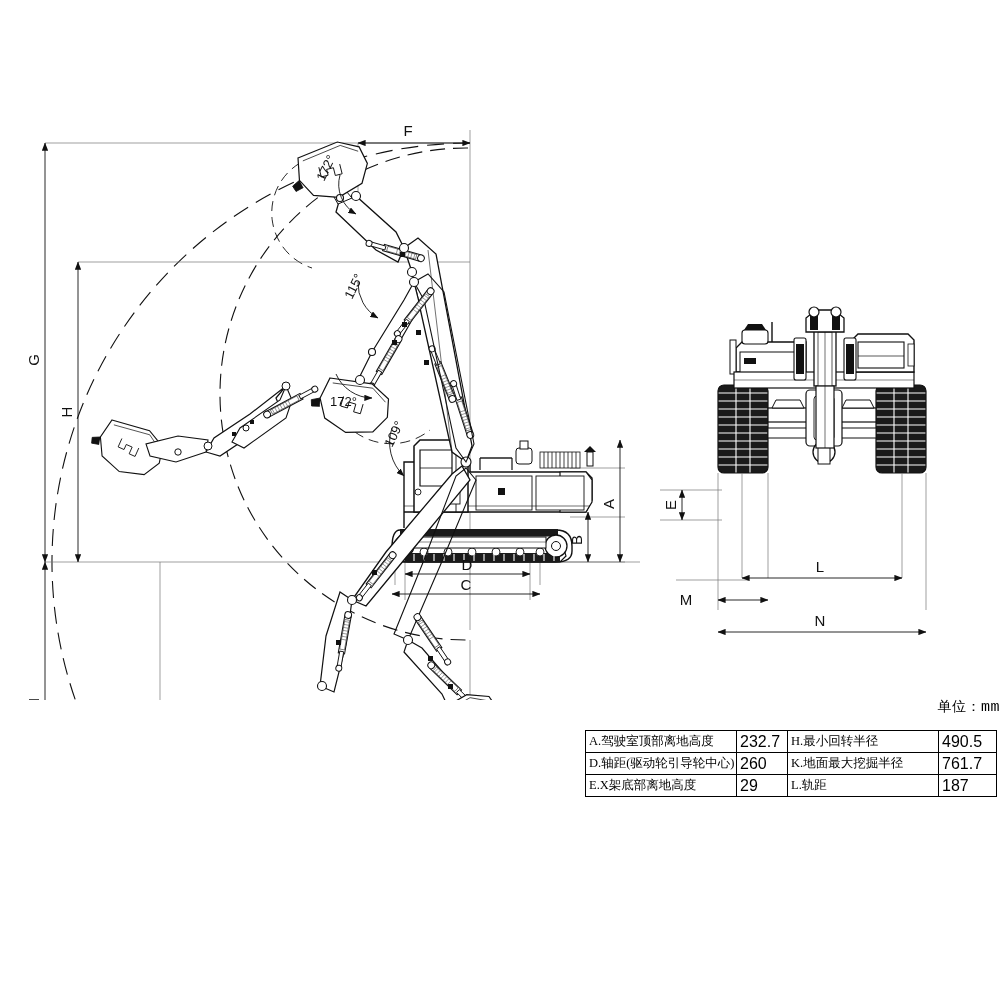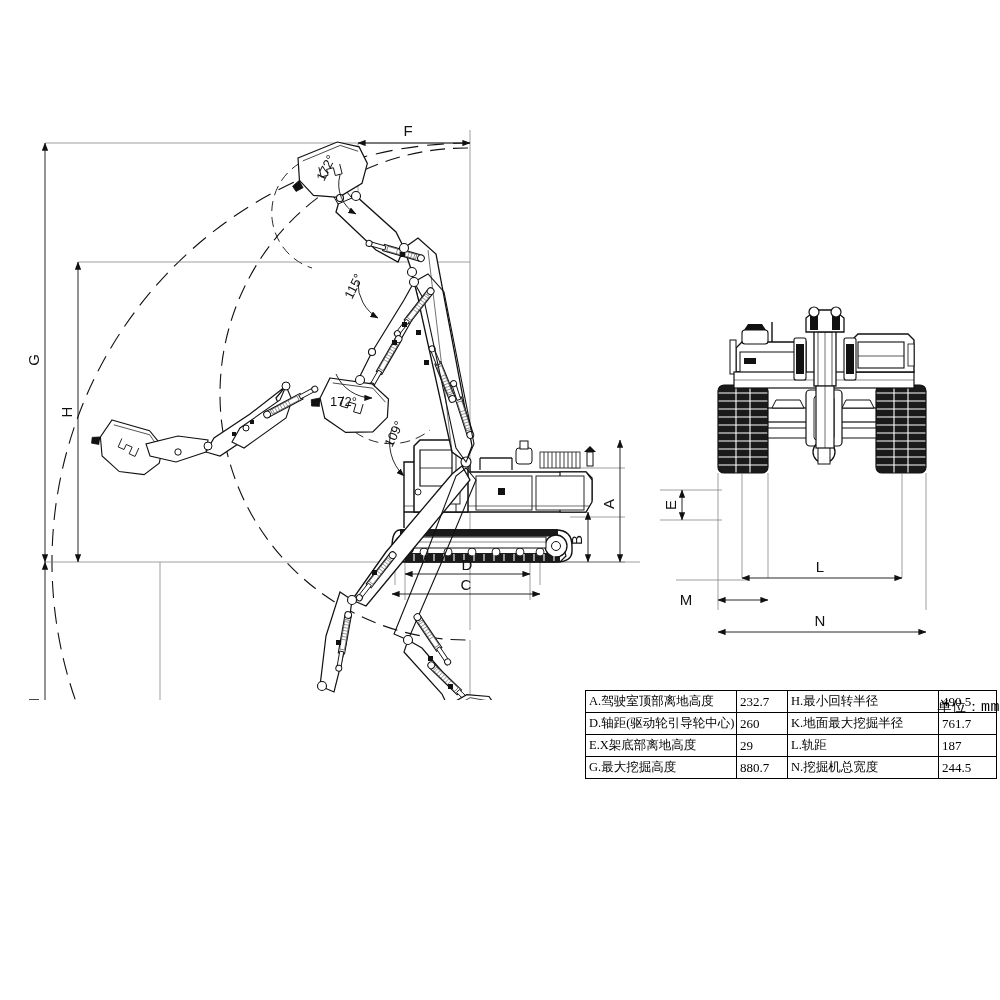--- a/index.html
+++ b/index.html
@@ -7,26 +7,26 @@
        font-family:"Liberation Serif","DejaVu Serif",serif;color:#000;}
   #page{position:relative;width:1000px;height:1000px;background:#fff;}
   svg{display:block;}
   .dimtxt{font-family:"Liberation Sans","DejaVu Sans",sans-serif;font-size:15px;fill:#111;}
   .angtxt{font-family:"Liberation Sans","DejaVu Sans",sans-serif;font-size:13px;fill:#111;}
 
   
   #unitwrap{position:absolute;left:585px;top:697px;width:415px;text-align:right;}
   #unit{font-family:"Liberation Serif","DejaVu Serif",serif;font-size:14px;letter-spacing:.5px;}
   #unit .mm{font-family:"Liberation Mono","DejaVu Sans Mono",monospace;font-size:15px;}
-  #spec{position:absolute;left:585px;top:690px;border-collapse:collapse;
+  #spec{position:absolute;left:585px;top:730px;border-collapse:collapse;
         width:389px;table-layout:fixed;}
   #spec td{border:1px solid #000;height:21px;padding:0 3px;line-height:21px;
            font-size:12.5px;overflow:hidden;white-space:nowrap;}
   #spec td.lbl{font-family:"Liberation Serif","DejaVu Serif",serif;}
-  #spec td.val{font-family:Liberation Serif, serif;font-size:13px;}
+  #spec td.val{font-family:Liberation Sans, sans-serif;font-size:16px;}
   #spec col.c1{width:151px;} #spec col.c2{width:51px;}
   #spec col.c3{width:151px;} #spec col.c4{width:58px;}
 </style>
 </head>
 <body>
 
 <div id="page">
 
   <svg width="1000" height="700" viewBox="0 0 1000 700">
     <defs>
@@ -520,22 +520,16 @@
           <td class="val">260</td>
           <td class="lbl">K.地面最大挖掘半径</td>
           <td class="val">761.7</td>
         </tr>
         <tr>
           <td class="lbl">E.X架底部离地高度</td>
           <td class="val">29</td>
           <td class="lbl">L.轨距</td>
           <td class="val">187</td>
         </tr>
-        <tr>
-          <td class="lbl">G.最大挖掘高度</td>
-          <td class="val">880.7</td>
-          <td class="lbl">N.挖掘机总宽度</td>
-          <td class="val">244.5</td>
-        </tr>
       </tbody>
   </table>
 
 </div>
 
 </body></html>

